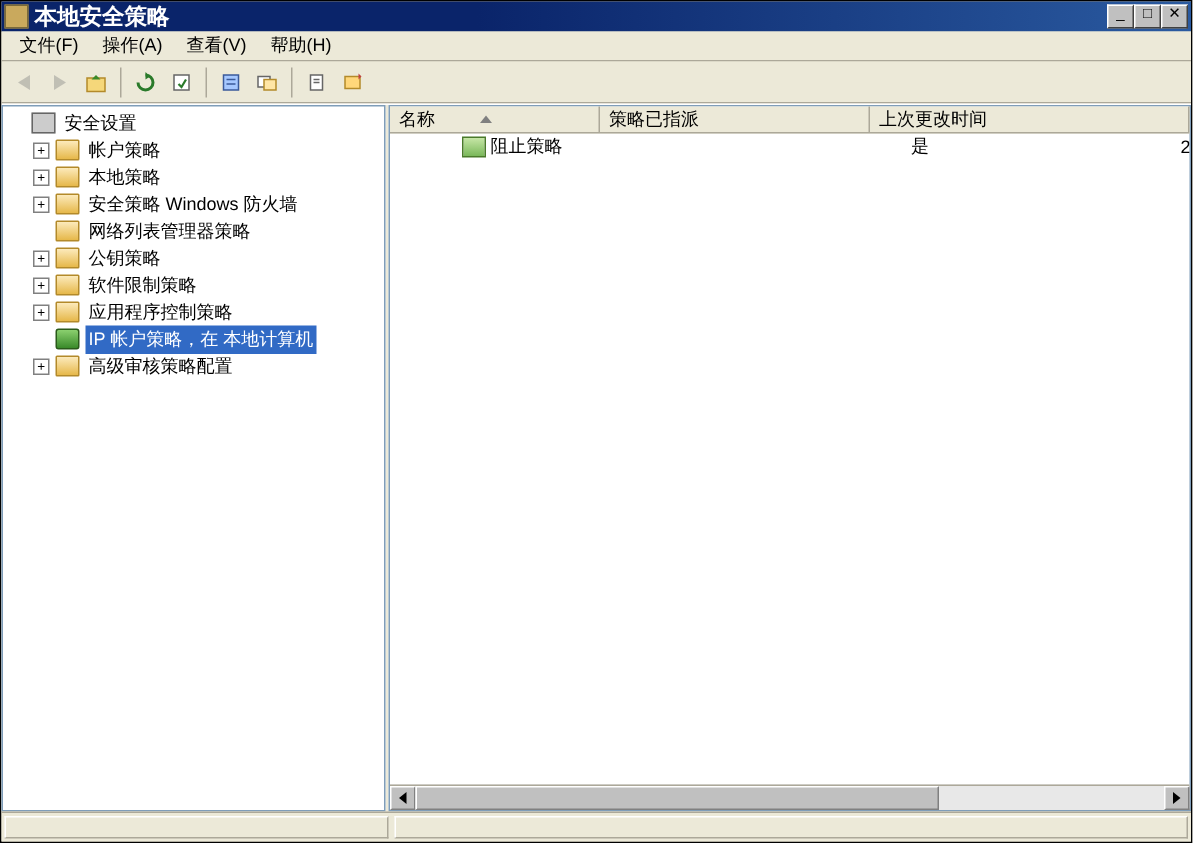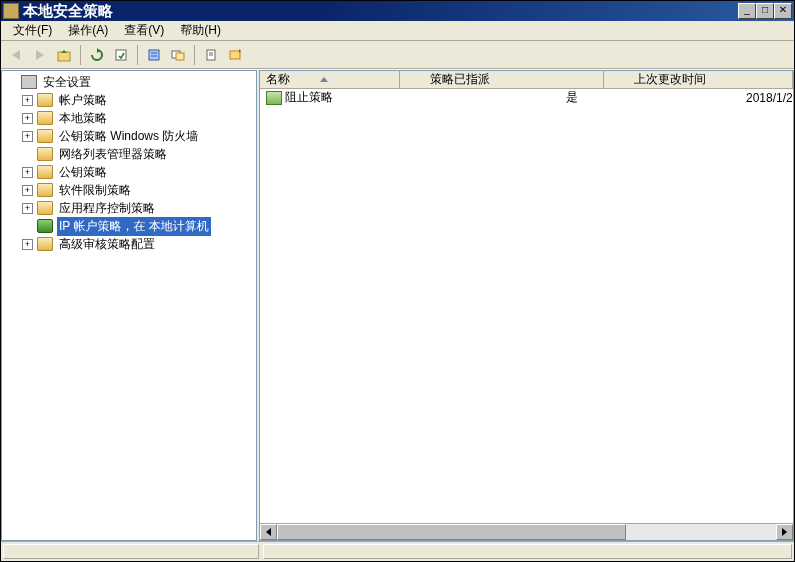--- a/index.html
+++ b/index.html
@@ -167,21 +167,20 @@
     border: 1px solid #7f9db9;
     background: #fff;
     min-width: 0;
   }
   .list-header {
     display: flex;
     background: #ece9d8;
     border-bottom: 1px solid #aca899;
     height: 18px;
     flex-shrink: 0;
-    gap: 24px;
   }
   .list-header .col {
     border-right: 1px solid #aca899;
     padding: 2px 6px;
     font-size: 12px;
     overflow: hidden;
     white-space: nowrap;
     cursor: pointer;
     display: flex;
     align-items: center;
@@ -200,20 +199,21 @@
   .list-body {
     flex: 1;
     overflow: auto;
   }
   .list-row {
     display: flex;
     height: 17px;
     align-items: center;
     cursor: pointer;
     white-space: nowrap;
+    margin-left: 42px;
   }
   .list-row .cell { padding: 0 6px; overflow: hidden; }
   .list-row .row-icon {
     width: 16px; height: 14px;
     margin-right: 3px;
     background: linear-gradient(#c6e6a6, #7ab85a);
     border: 1px solid #4a7a2a;
     display: inline-block;
     vertical-align: middle;
   }
@@ -358,21 +358,21 @@
             <span class="node-text">帐户策略</span>
           </div>
           <div class="tree-node">
             <span class="expander">+</span>
             <span class="node-icon icon-folder"></span>
             <span class="node-text">本地策略</span>
           </div>
           <div class="tree-node">
             <span class="expander">+</span>
             <span class="node-icon icon-folder"></span>
-            <span class="node-text">公钥策略 Windows 防火墙</span>
+            <span class="node-text">安全策略 Windows 防火墙</span>
           </div>
           <div class="tree-node">
             <span class="expander none"></span>
             <span class="node-icon icon-folder"></span>
             <span class="node-text">网络列表管理器策略</span>
           </div>
           <div class="tree-node">
             <span class="expander">+</span>
             <span class="node-icon icon-folder"></span>
             <span class="node-text">公钥策略</span>

